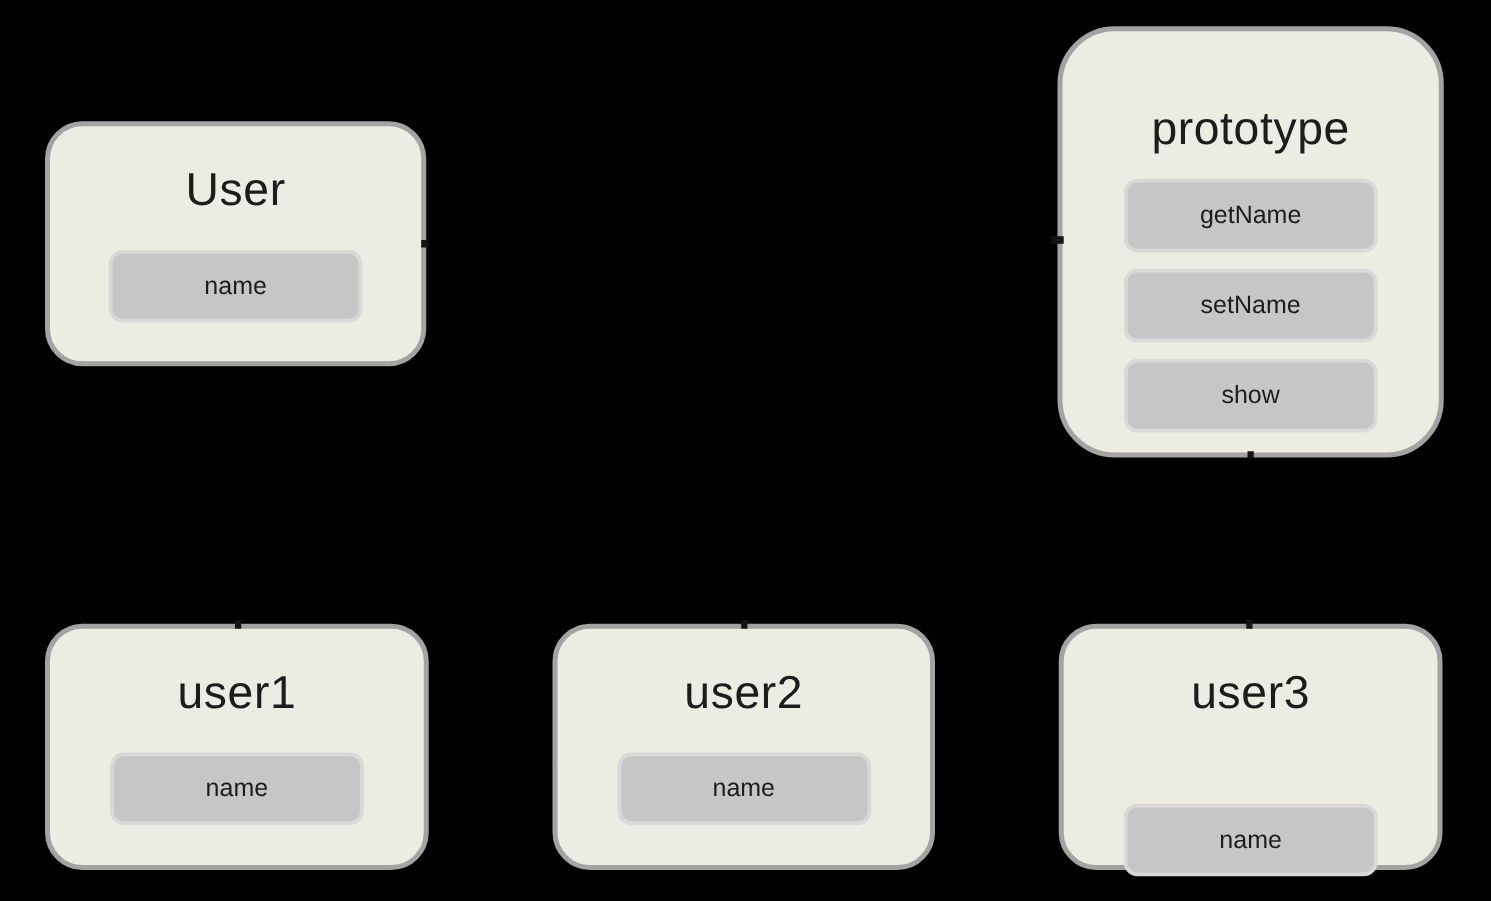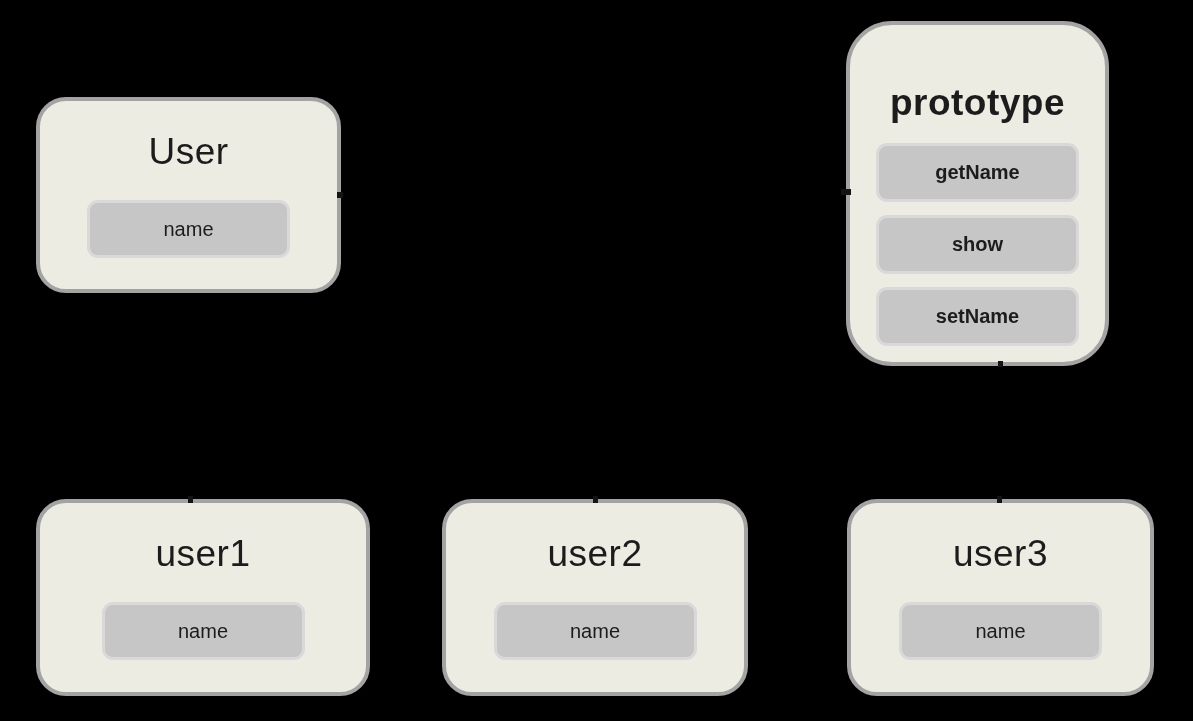--- a/index.html
+++ b/index.html
@@ -78,44 +78,44 @@
 
 <div id="canvas">
 
   <div class="node" style="left:36px; top:97px; width:305px; height:196px;">
     <div class="node-title">User</div>
     <div class="fields">
       <div class="field">name</div>
     </div>
   </div>
 
-  <div class="node proto" style="left:846px; top:21px; width:263px; height:345px;font-weight:bold;">
+  <div class="node proto" style="left:846px; top:21px; width:309px; height:345px;">
     <div class="node-title">prototype</div>
     <div class="fields">
       <div class="field">getName</div>
+      <div class="field">setName</div>
       <div class="field">show</div>
-      <div class="field">setName</div>
     </div>
   </div>
 
-  <div class="node" style="left:36px; top:499px; width:334px; height:197px;">
+  <div class="node" style="left:36px; top:499px; width:307px; height:197px;">
     <div class="node-title">user1</div>
     <div class="fields">
       <div class="field">name</div>
     </div>
   </div>
 
   <div class="node" style="left:442px; top:499px; width:306px; height:197px;">
     <div class="node-title">user2</div>
     <div class="fields">
       <div class="field">name</div>
     </div>
   </div>
 
-  <div class="node" style="left:847px; top:499px; width:307px; height:197px;">
+  <div class="node" style="left:847px; top:499px; width:307px; height:197px;gap:41px;">
     <div class="node-title">user3</div>
     <div class="fields">
       <div class="field">name</div>
     </div>
   </div>
 
   <div class="stub" style="left:188px; top:496px; width:5px; height:7px;"></div>
   <div class="stub" style="left:593px; top:496px; width:5px; height:7px;"></div>
   <div class="stub" style="left:997px; top:496px; width:5px; height:7px;"></div>
   <div class="stub" style="left:998px; top:361px; width:5px; height:6px;"></div>

